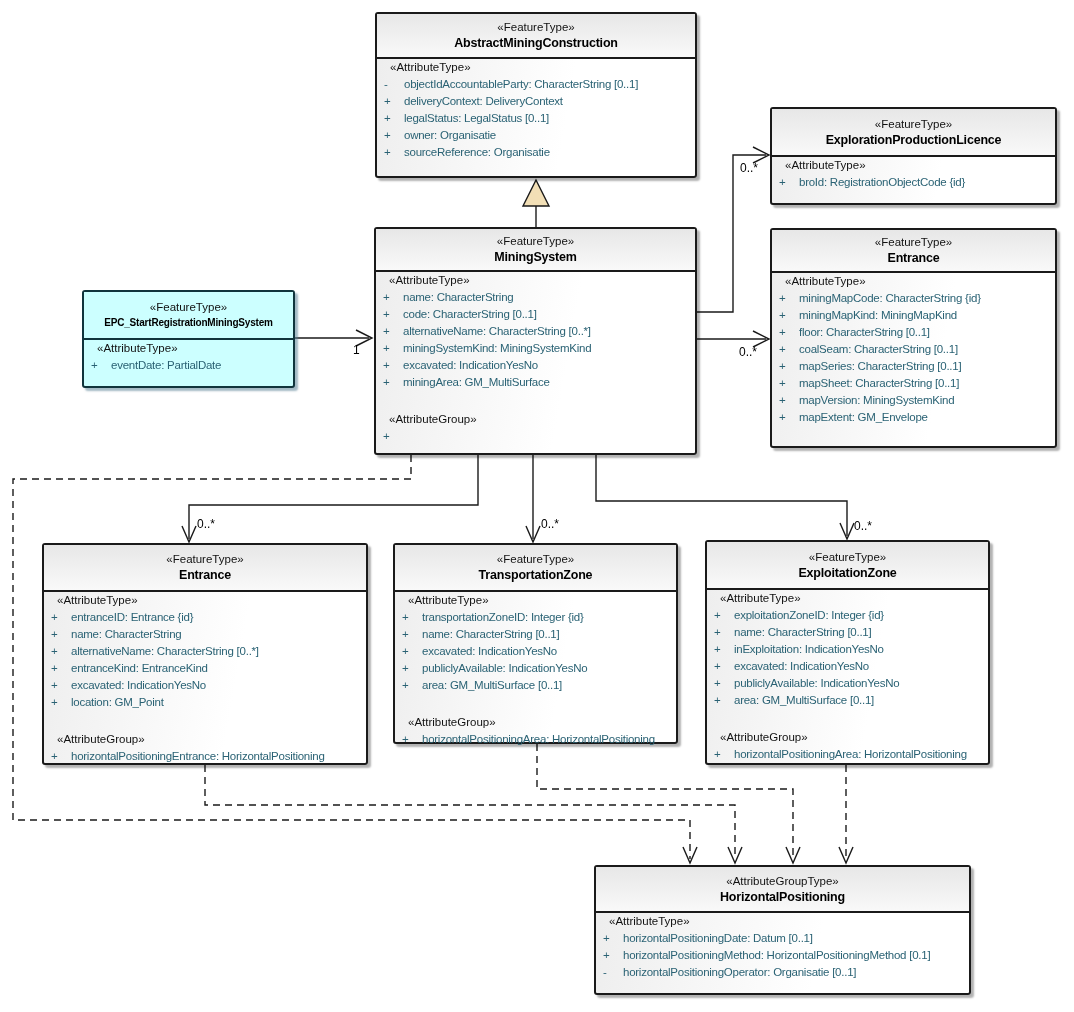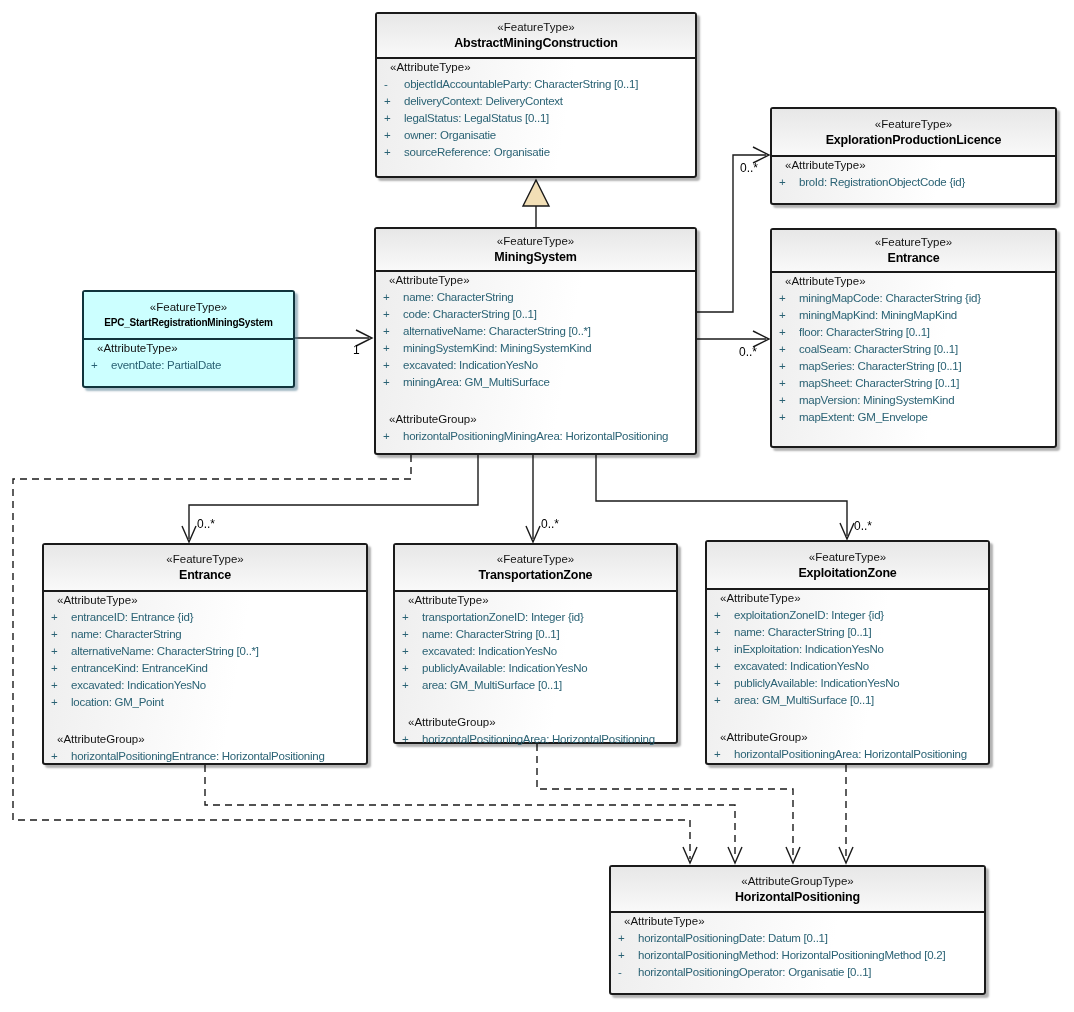--- a/index.html
+++ b/index.html
@@ -163,21 +163,20 @@
         <span class="vis">+</span>
         <span class="txt">excavated: IndicationYesNo</span>
       </div>
       <div class="row">
         <span class="vis">+</span>
         <span class="txt">miningArea: GM_MultiSurface</span>
       </div>
       <div class="sec-hdr sec-gap">«AttributeGroup»</div>
       <div class="row">
         <span class="vis">+</span>
-        <span class="txt">horizontalPositioningMiningArea: HorizontalPositioning</span>
       </div>
     </div>
 </div>
 
 <div class="uml-class" style="left:770px;top:228px;width:287px;height:220px">
   <div class="hdr" style="height:43px">
     <div class="stereo">«FeatureType»</div>
     <div class="cname">Entrance</div>
   </div>
   <div class="body">
@@ -337,34 +336,34 @@
         <span class="txt">area: GM_MultiSurface [0..1]</span>
       </div>
       <div class="sec-hdr sec-gap">«AttributeGroup»</div>
       <div class="row">
         <span class="vis">+</span>
         <span class="txt">horizontalPositioningArea: HorizontalPositioning</span>
       </div>
     </div>
 </div>
 
-<div class="uml-class" style="left:609px;top:865px;width:377px;height:130px">
+<div class="uml-class" style="left:594px;top:865px;width:377px;height:130px">
   <div class="hdr" style="height:46px">
     <div class="stereo">«AttributeGroupType»</div>
     <div class="cname">HorizontalPositioning</div>
   </div>
   <div class="body">
       <div class="sec-hdr">«AttributeType»</div>
       <div class="row">
         <span class="vis">+</span>
         <span class="txt">horizontalPositioningDate: Datum [0..1]</span>
       </div>
       <div class="row">
         <span class="vis">+</span>
-        <span class="txt">horizontalPositioningMethod: HorizontalPositioningMethod [0.2]</span>
+        <span class="txt">horizontalPositioningMethod: HorizontalPositioningMethod [0.1]</span>
       </div>
       <div class="row">
         <span class="vis">-</span>
         <span class="txt">horizontalPositioningOperator: Organisatie [0..1]</span>
       </div>
     </div>
 </div>
 
 <span class="mult" style="left:353px;top:343px">1</span>
 <span class="mult" style="left:740px;top:161px">0..*</span>

